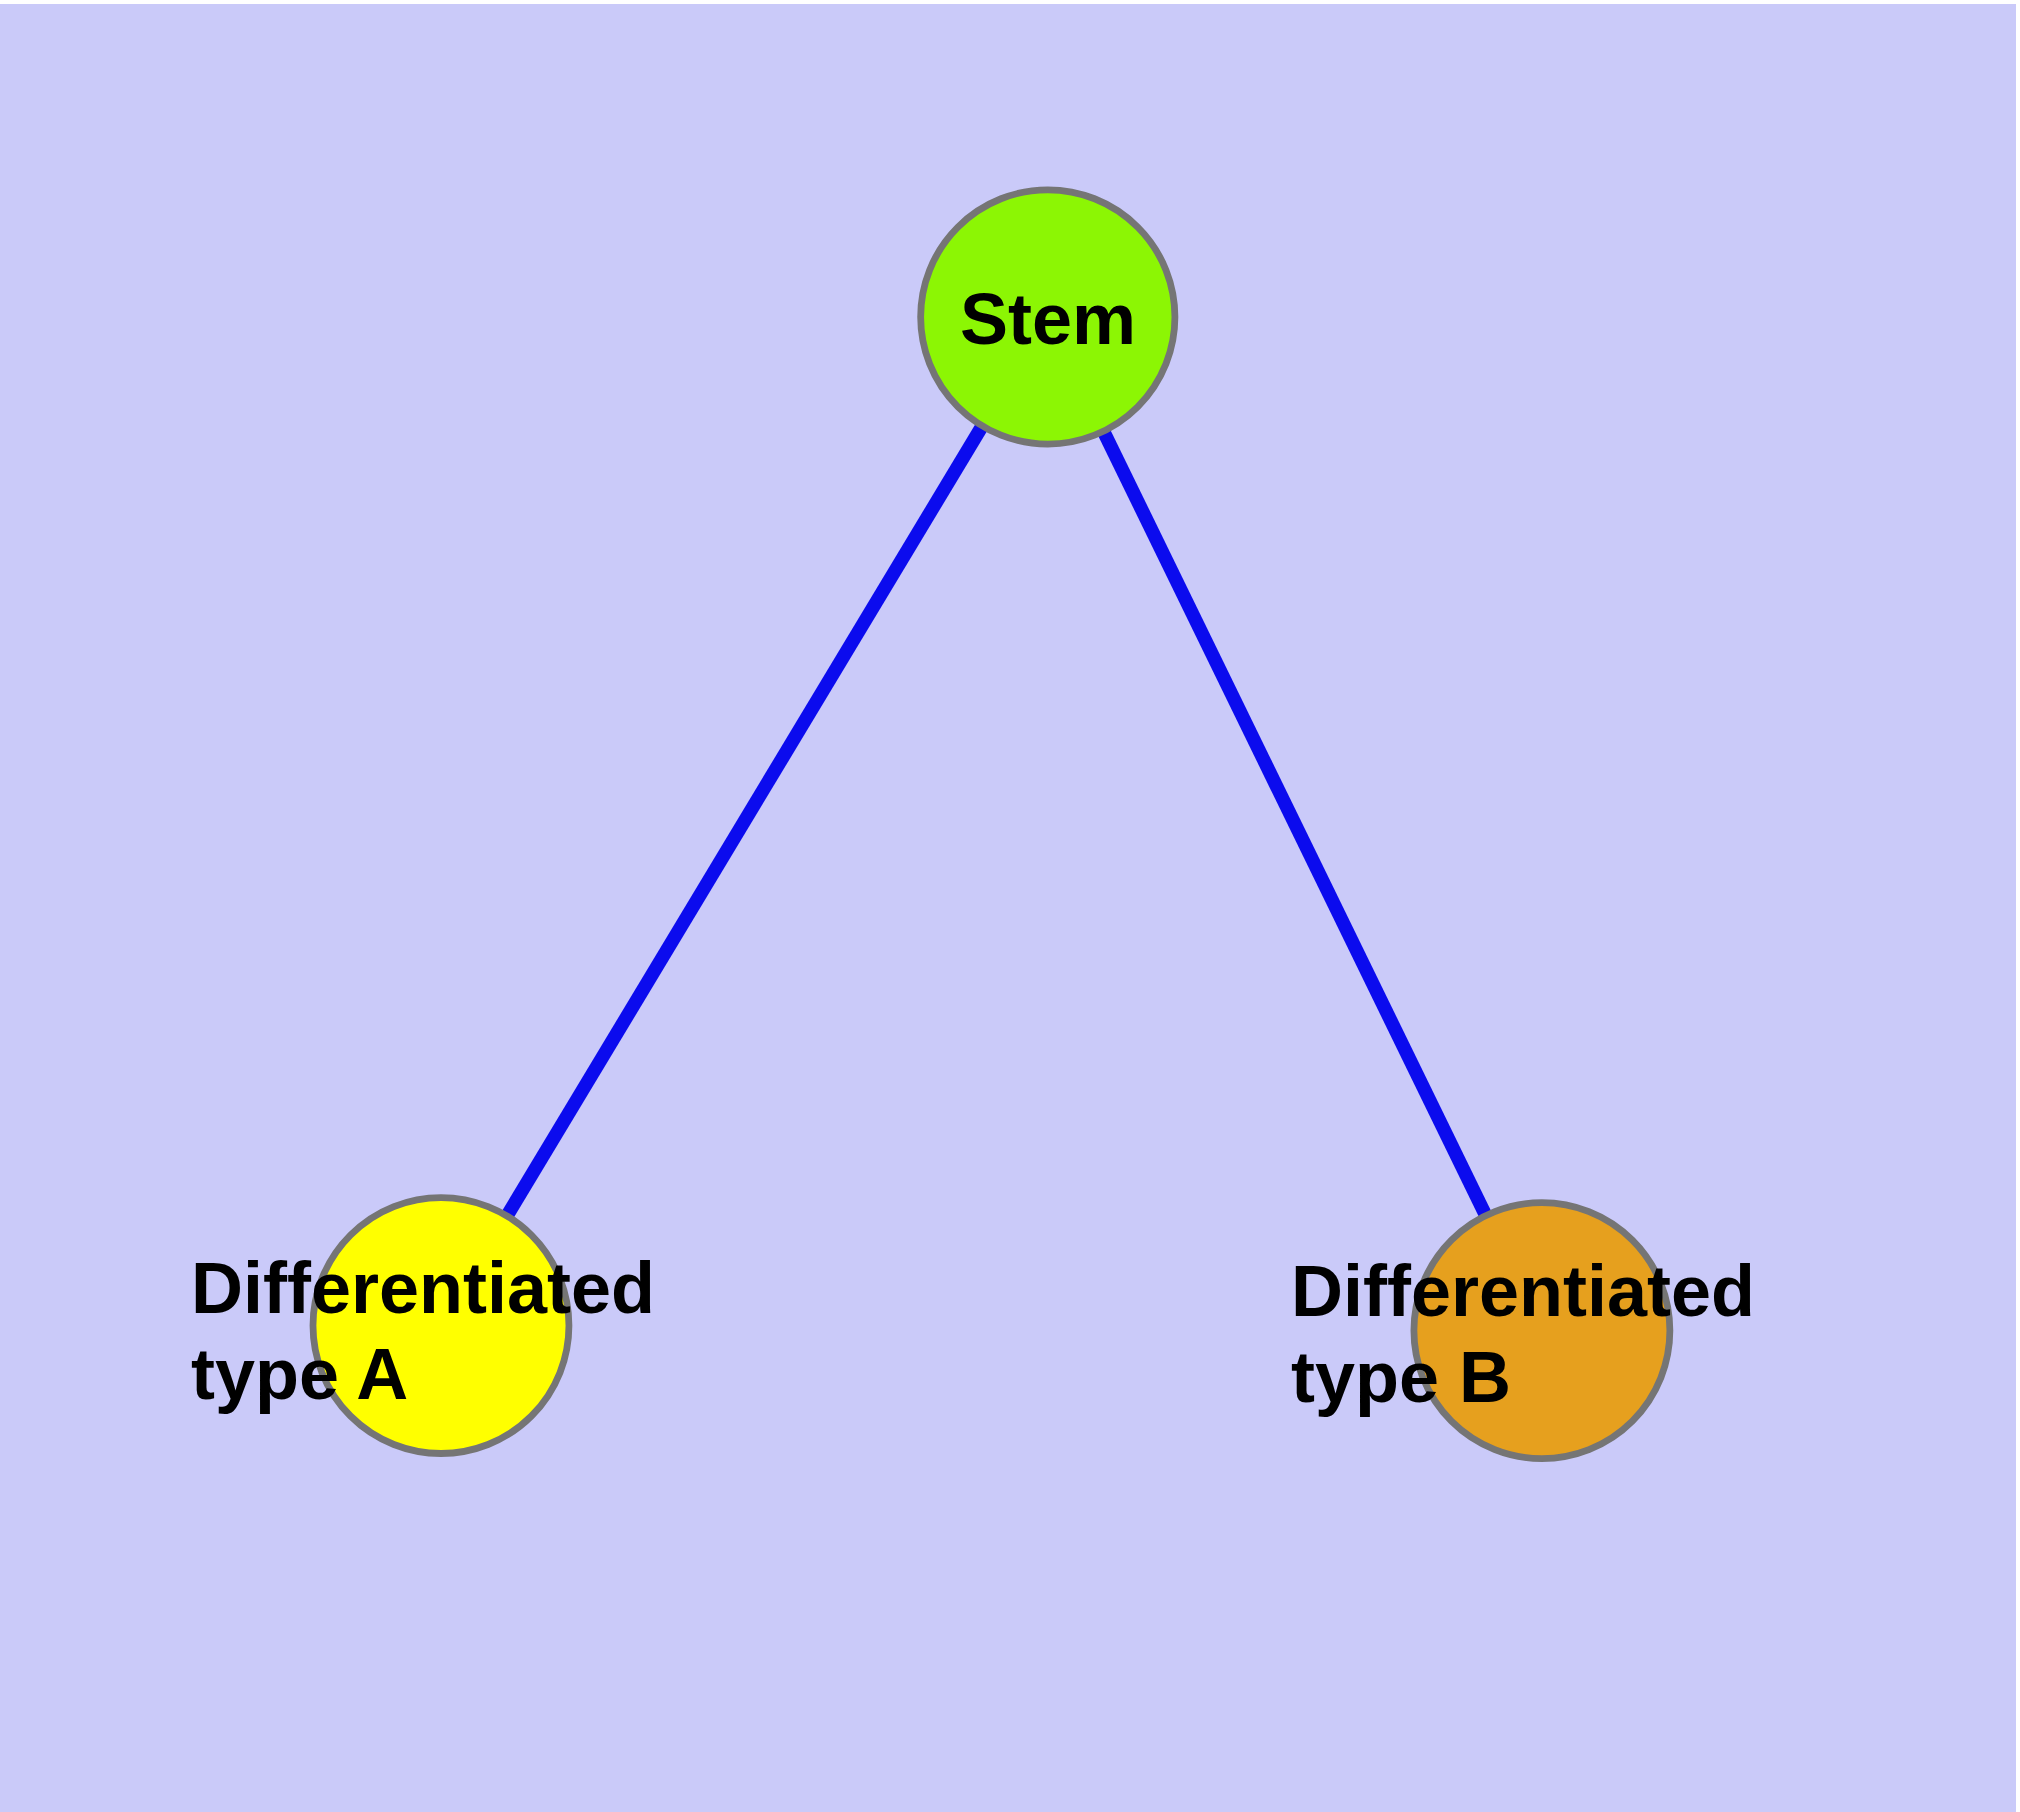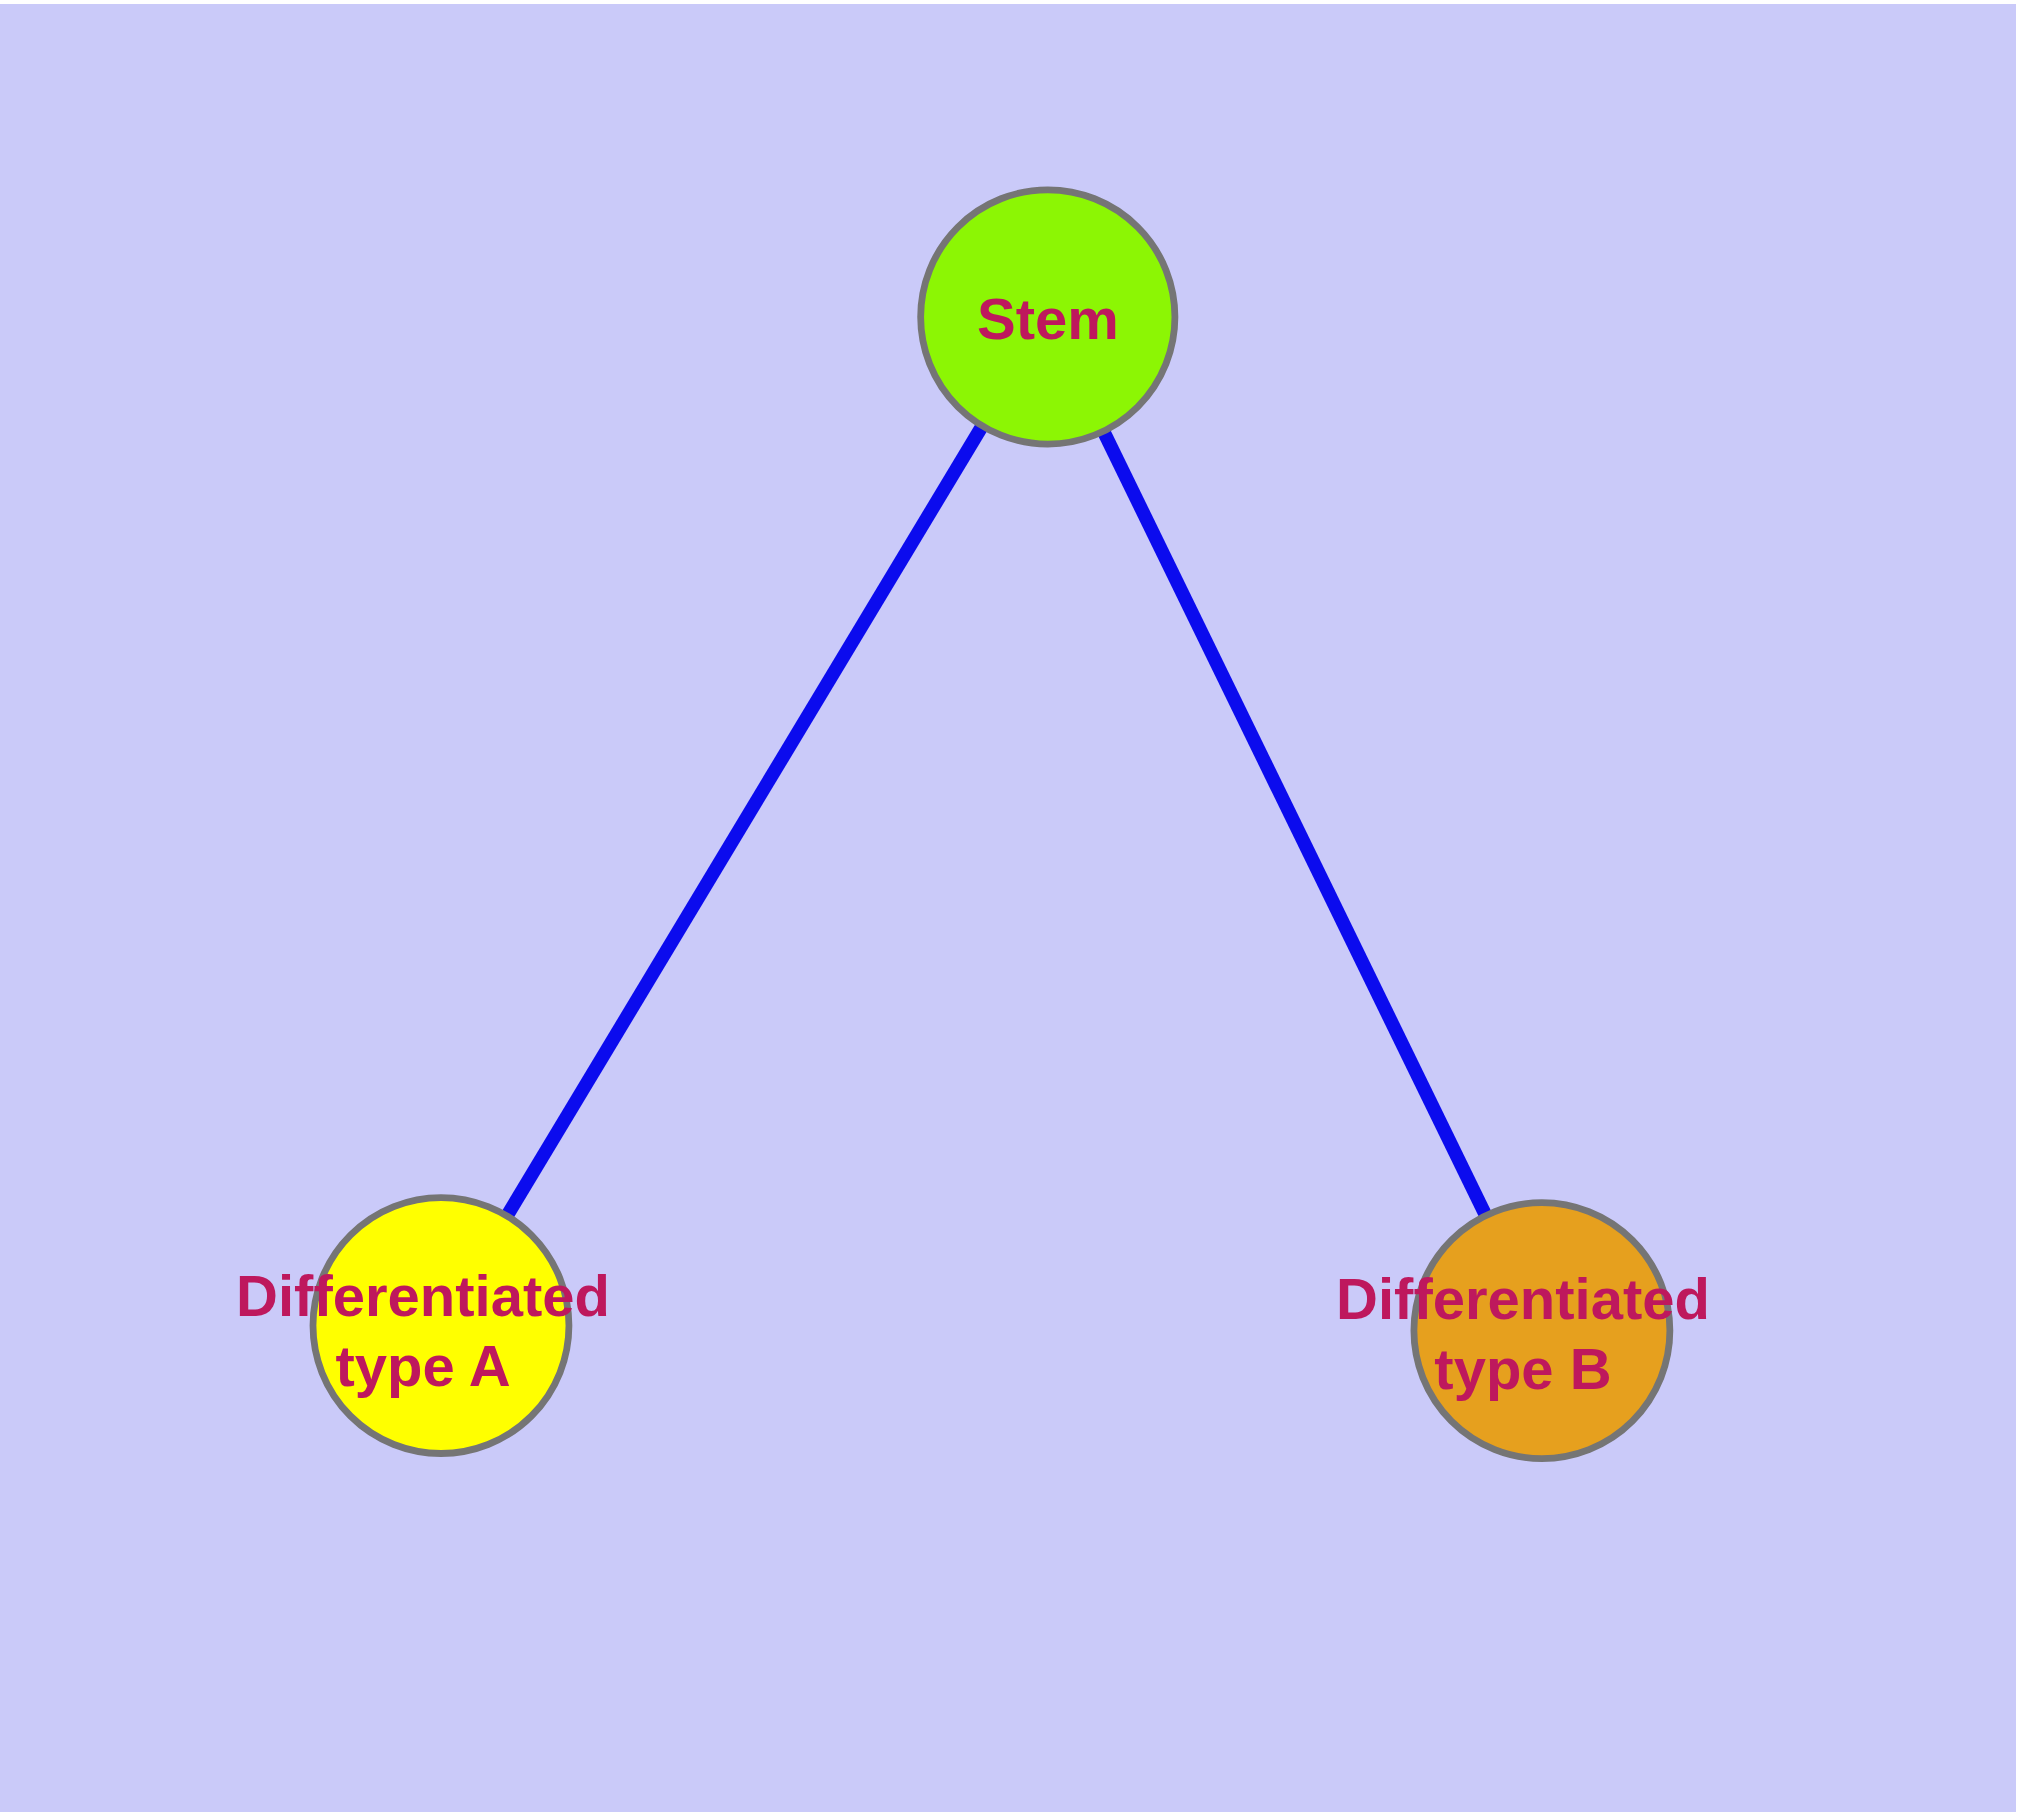--- a/index.html
+++ b/index.html
@@ -21,25 +21,24 @@
   .graph-svg {
     position: absolute;
     left: 0;
     top: 0;
     width: 2021px;
     height: 1812px;
   }
   .node-label {
     position: absolute;
     transform: translate(-50%, -50%);
-    text-align: center;
     font-weight: bold;
-    font-size: 58px;
+    font-size: 72px;
     line-height: 1.2;
-    color: #be185d;
+    color: #000000;
     white-space: pre-line;
     user-select: none;
   }
 </style>
 </head>
 <body>
 
 <div class="canvas">
 
   <div class="plot-area" style="background: rgb(202, 202, 249);"></div>

